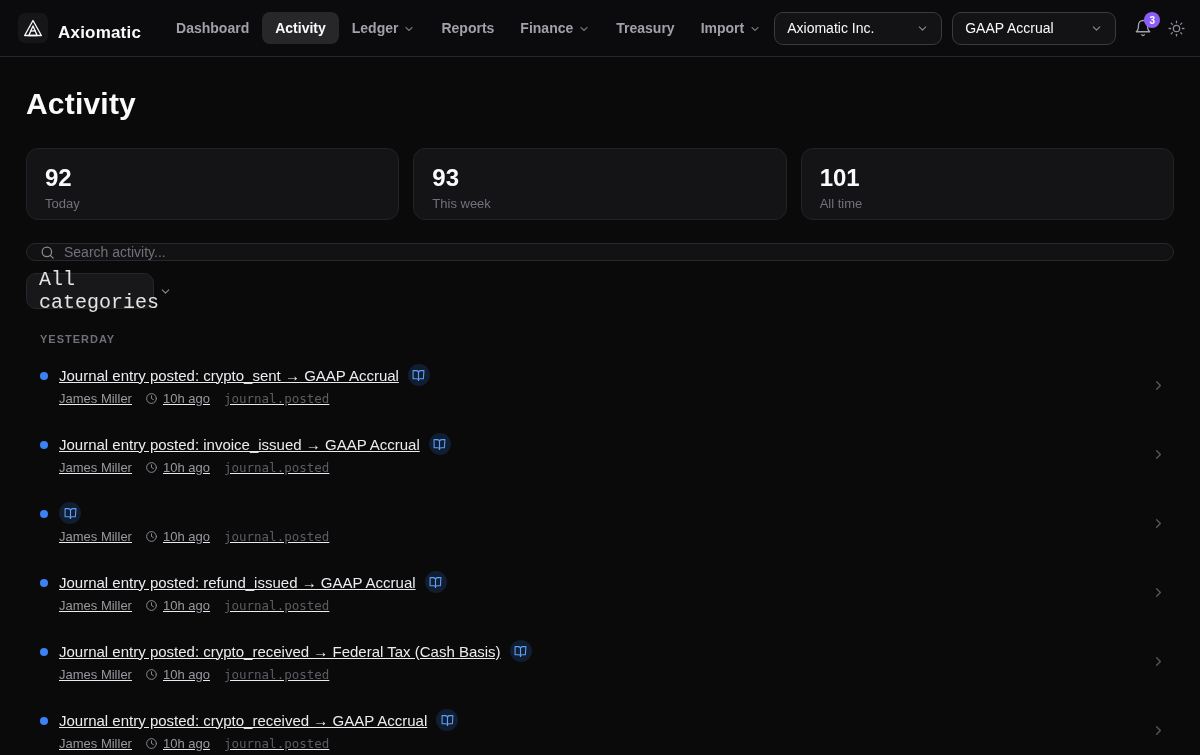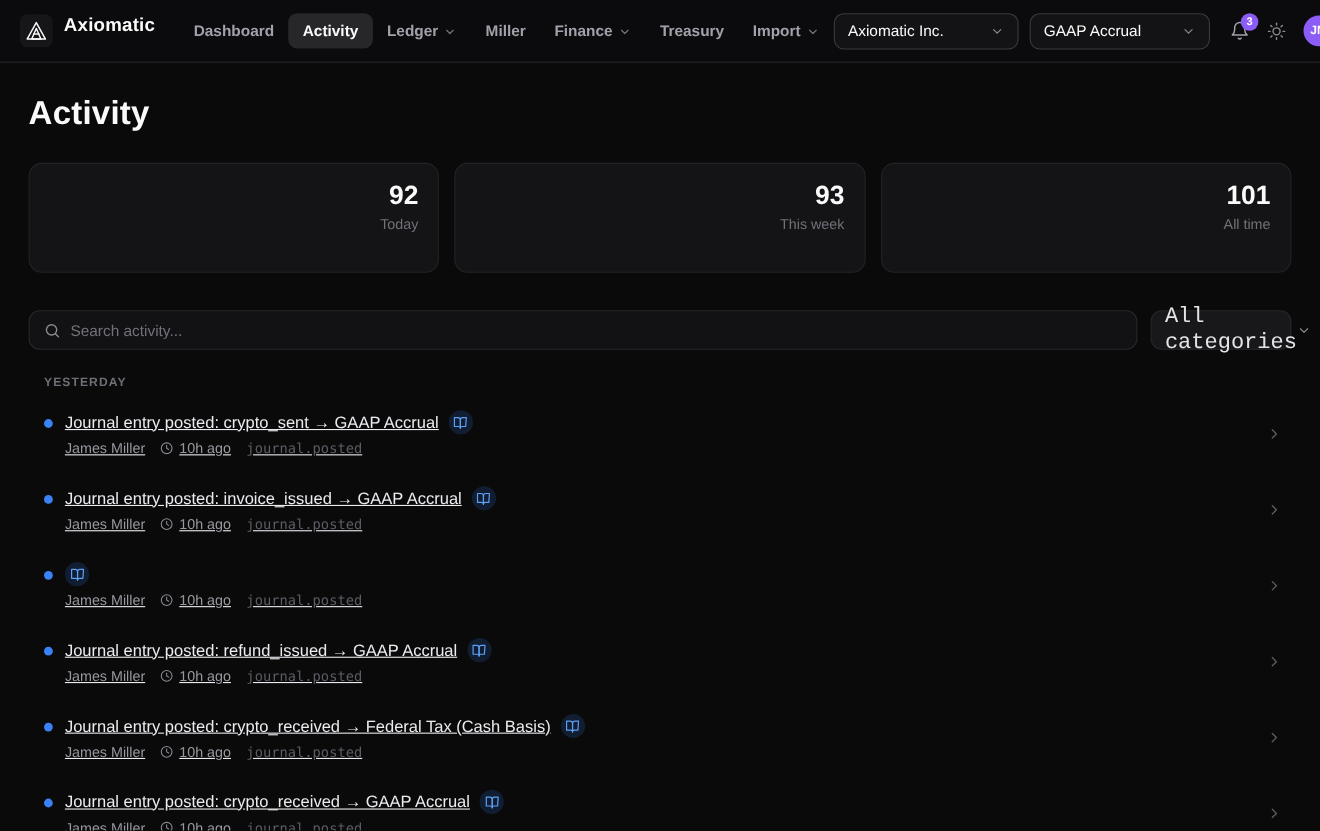--- a/index.html
+++ b/index.html
@@ -13,21 +13,21 @@
   svg { display:block; }
 
   
   .topnav {
     height:57px;
     display:flex; align-items:center;
     padding:0 18px 0 18px;
     border-bottom:1px solid #27272a;
     background:#0b0b0d;
   }
-  .brand-wrap { display:flex; align-items:flex-start; gap:10px; margin-right:22px; }
+  .brand-wrap { display:flex; align-items:flex-end; gap:10px; margin-right:22px; }
   .logo-box {
     width:30px; height:30px; border-radius:7px;
     background:#161618;
     display:flex; align-items:center; justify-content:center;
   }
   .brand-name { font-size:17px; font-weight:700; color:#fafafa; letter-spacing:.2px; }
 
   .nav-links { display:flex; align-items:flex-end; gap:0;font-weight:bold; }
   .nav-link {
     display:flex; align-items:center; gap:5px;
@@ -65,29 +65,28 @@
     font-size:11px; font-weight:700;
     display:flex; align-items:center; justify-content:center;
   }
 
   
   .main { padding:30px 26px 0 26px; }
   .page-title { font-size:30px; font-weight:700; color:#fafafa; letter-spacing:.2px; }
 
   .stats-row { display:flex; gap:14px; margin-top:27px; }
   .stat-card {
-    flex:1; height:100px;
+    flex:1; height:72px;
     background:#141416; border:1px solid #232327; border-radius:12px;
     padding:15px 18px;
-    text-align:right;
   }
   .stat-value { font-size:24px; font-weight:700; color:#fafafa; line-height:1.15; }
   .stat-label { font-size:13px; color:#71717a; margin-top:4px; }
 
-  .filter-row { display:flex; gap:12px; margin-top:34px; }
+  .filter-row { display:flex; gap:12px; margin-top:23px;flex-direction:column; }
   .search-box {
     flex:1; height:36px;
     background:#121214; border:1px solid #28282c; border-radius:10px;
     display:flex; align-items:center; gap:9px; padding:0 13px;
   }
   .search-box input {
     flex:1; background:transparent; border:none; outline:none;
     font-size:14px; color:#e4e4e7; font-family:"Liberation Sans", sans-serif;
   }
   .search-box input::placeholder { color:#71717a; }
@@ -161,21 +160,21 @@
       </div>
     <div class="nav-link">
       <span>Ledger</span>
       <span class="chev">
           <svg width="12" height="12" viewBox="0 0 24 24" fill="none" stroke="currentColor" stroke-width="2.2" stroke-linecap="round" stroke-linejoin="round">
             <polyline points="6 9 12 15 18 9"></polyline>
           </svg>
         </span>
     </div>
     <div class="nav-link">
-        <span>Miller</span>
+        <span>Reports</span>
       </div>
     <div class="nav-link">
       <span>Finance</span>
       <span class="chev">
           <svg width="12" height="12" viewBox="0 0 24 24" fill="none" stroke="currentColor" stroke-width="2.2" stroke-linecap="round" stroke-linejoin="round">
             <polyline points="6 9 12 15 18 9"></polyline>
           </svg>
         </span>
     </div>
     <div class="nav-link">

